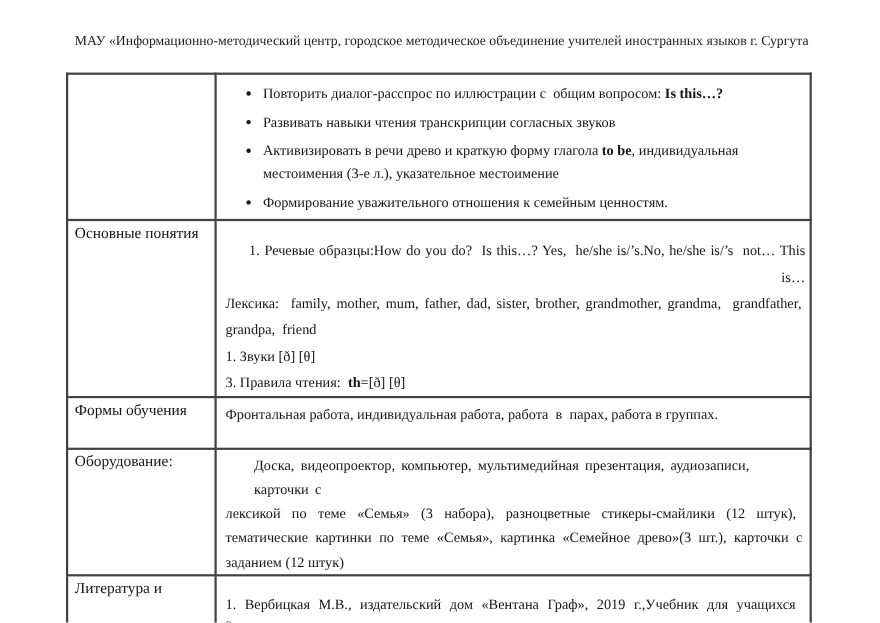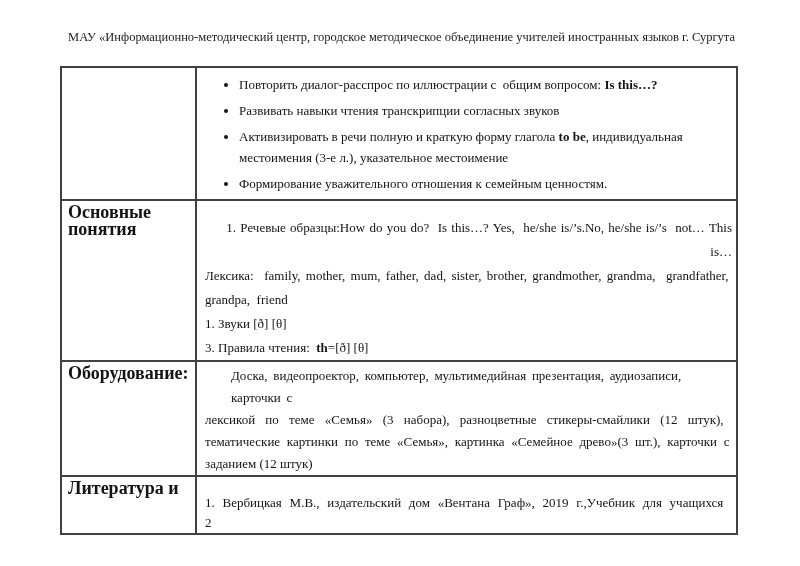--- a/index.html
+++ b/index.html
@@ -15,21 +15,21 @@
   table.lesson-table {
     position:absolute; left:60px; top:66px; width:678px;
     border-collapse:collapse; table-layout:fixed;
   }
   col.col-label { width:135px; }
   td {
     border:2px solid #414141; vertical-align:top; padding:0;
     overflow:hidden;
   }
   .label-cell {
-    font-weight:bold; font-size:18px; padding:3px 4px 0 6px; line-height:17px;margin-top:36px;
+    font-weight:normal; font-size:14px; padding:3px 4px 0 6px; line-height:17px;margin-top:36px;
   }
   .content-cell { font-size:13px; padding:0 4px 0 8px; }
   .txt { white-space:pre-wrap; }
   tr.r1 { height:119px; } tr.r2 { height:138px; } tr.r3 { height:47px; }
   tr.r4 { height:92px; } tr.r5 { height:26px; }
 
   ul.objectives { margin:6px 0 0 0; padding-left:34px; list-style:disc outside; }
   ul.objectives li { line-height:21px; margin-bottom:5px; }
 
   .row2-wrap { padding-top:15px; }
@@ -57,39 +57,45 @@
         <col class="col-content">
       </colgroup>
 
     <tbody>
         <tr class="r1">
       <td class="label-cell"></td>
       <td class="content-cell">
         <ul class="objectives">
           <li><span class="txt">Повторить диалог-расспрос по иллюстрации с  общим вопросом: </span><b class="txt">Is this…?</b></li>
           <li><span class="txt">Развивать навыки чтения транскрипции согласных звуков</span></li>
-          <li><span class="txt">Активизировать в речи полную и краткую форму глагола </span><b class="txt">to be</b><span class="txt">, индивидуальная</span><br><span class="txt">местоимения (3-е л.), указательное местоимение</span></li>
+          <li><span class="txt">Активизировать в речи древо и краткую форму глагола </span><b class="txt">to be</b><span class="txt">, индивидуальная</span><br><span class="txt">местоимения (3-е л.), указательное местоимение</span></li>
           <li><span class="txt">Формирование уважительного отношения к семейным ценностям.</span></li>
         </ul>
       </td>
     </tr>
 
     <tr class="r2">
       <td class="label-cell">Основные понятия</td>
       <td class="content-cell">
         <div class="row2-wrap">
           <div class="p-line txt ws1">1. Речевые образцы:How do you do?  Is this…? Yes,  he/she is/’s.No, he/she is/’s  not… This is…</div>
           <div class="p-line txt ws2">Лексика:  family, mother, mum, father, dad, sister, brother, grandmother, grandma,  grandfather,</div>
           <div class="p-line txt">grandpa,  friend</div>
           <div class="p-line txt">1. Звуки [ð] [θ]</div>
           <div class="p-line"><span class="txt">3. Правила чтения:  </span><b class="txt">th</b><span class="txt">=[ð] [θ]</span></div>
         </div>
       </td>
     </tr>
 
+    <tr class="r3">
+      <td class="label-cell">Формы обучения</td>
+      <td class="content-cell">
+        <div class="row3-text txt">Фронтальная работа, индивидуальная работа, работа  в  парах, работа в группах.</div>
+      </td>
+    </tr>
 
     <tr class="r4">
       <td class="label-cell">Оборудование:</td>
       <td class="content-cell">
         <div class="row4-wrap">
           <div class="row4-line txt wsa">Доска, видеопроектор, компьютер, мультимедийная презентация, аудиозаписи,  карточки с</div>
           <div class="row4-line txt wsb">лексикой по теме «Семья» (3 набора), разноцветные стикеры-смайлики (12 штук),</div>
           <div class="row4-line txt wsc">тематические картинки по теме «Семья», картинка «Семейное древо»(3 шт.), карточки с</div>
           <div class="row4-line txt">заданием (12 штук)</div>
         </div>

